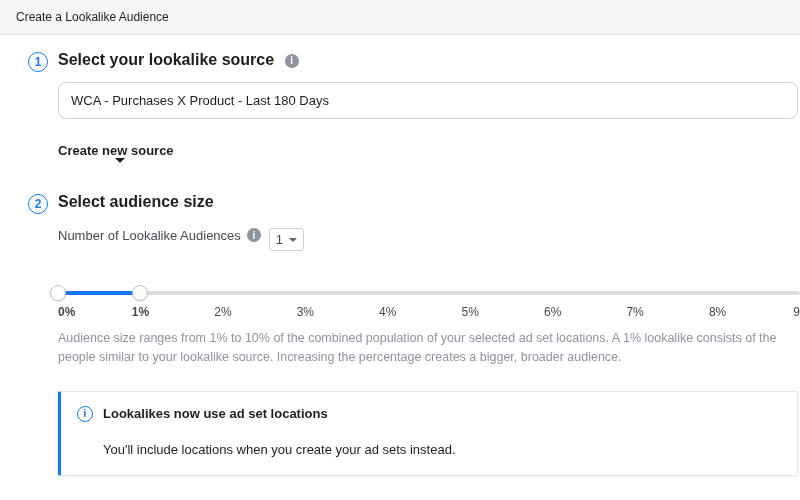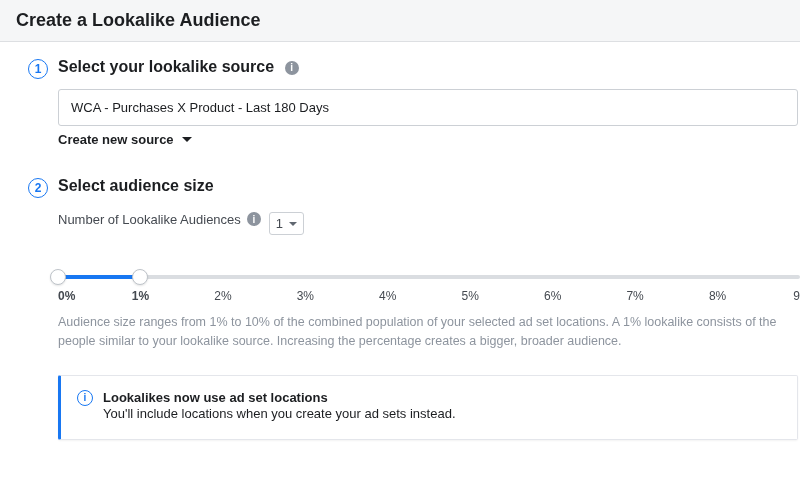--- a/index.html
+++ b/index.html
@@ -1,46 +1,46 @@
 <!DOCTYPE html>
 <html><head>
 <meta charset="utf-8">
 <style>
   * { box-sizing: border-box; margin: 0; padding: 0; }
   html, body { width: 800px; height: 500px; font-family: Helvetica, Arial, sans-serif; background: #fff; color: #1c1e21; overflow: hidden; }
   .header { background: #f5f6f7; border-bottom: 1px solid #dddfe2; padding: 10px 16px; }
-  .header h1 { font-size: 18px; font-weight: 700; }
+  .header h1 { font-size: 12px; font-weight: 400; }
   .content { padding: 16px 0 0 28px; }
   .step { display: flex; align-items: flex-start; margin-bottom: 10px; }
   .step-num { width: 20px; height: 20px; border: 1.5px solid #1877f2; border-radius: 50%; color: #1877f2; font-size: 12px; font-weight: 600; display: flex; align-items: center; justify-content: center; margin-right: 10px; flex-shrink: 0; margin-top: 1px; }
   .step-title { font-size: 16px; font-weight: 700; text-align: center; }
   .info-icon { display: inline-flex; width: 14px; height: 14px; border-radius: 50%; background: #8d949e; color: #fff; font-size: 10px; font-weight: 700; align-items: center; justify-content: center; margin-left: 6px; vertical-align: middle; cursor: default; }
   .sub { margin-left: 30px; }
-  .source-input { margin-top: 10px; border: 1px solid #ccd0d5; border-radius: 3px; padding: 10px 12px; width: 740px; font-size: 13px; color: #1c1e21; background: #fff; cursor: text; }
-  .create-new { margin-top: 4px; font-size: 13px; font-weight: 600; color: #1c1e21; display: inline-flex; align-items: center; cursor: pointer; padding: 2px 0; }
+  .source-input { margin-top: 10px; border: 1px solid #ccd0d5; border-radius: 8px; padding: 10px 12px; width: 740px; font-size: 13px; color: #1c1e21; background: #fff; cursor: text; }
+  .create-new { margin-top: 22px; font-size: 13px; font-weight: 600; color: #1c1e21; display: inline-flex; align-items: center; cursor: pointer; padding: 2px 0; flex-direction: column; }
   .caret-down { margin-left: 8px; width: 0; height: 0; border-left: 5px solid transparent; border-right: 5px solid transparent; border-top: 5px solid #1c1e21; }
   .section2 { margin-top: 28px; }
   .numla-row { margin-top: 14px; display: flex; align-items: flex-start; font-size: 13px; color: #444950; }
   .select-box { margin-left: 8px; border: 1px solid #ccd0d5; border-radius: 3px; padding: 3px 6px; display: inline-flex; align-items: center; font-size: 13px; cursor: pointer; background: #fff; }
   .select-box .caret-down { border-top-color: #606770; margin-left: 6px; border-left-width: 4px; border-right-width: 4px; border-top-width: 4px; }
   .slider-wrap { margin-top: 40px; width: 742px; position: relative; }
   .track { position: relative; height: 4px; background: #dadde1; border-radius: 2px; }
   .fill { position: absolute; height: 4px; background: #1877f2; border-radius: 2px; top: 0; }
   .handle { position: absolute; width: 16px; height: 16px; background: #fff; border: 1px solid #bec3c9; border-radius: 50%; top: -6px; transform: translateX(-50%); box-shadow: 0 1px 2px rgba(0,0,0,0.1); cursor: grab; }
   .ticks { position: relative; margin-top: 10px; height: 16px; }
   .tick { position: absolute; font-size: 12px; color: #444950; transform: translateX(-50%); }
   .tick.first { font-weight: 700; transform: translateX(0); }
   .tick.second { font-weight: 700; }
   .tick.last { transform: translateX(-100%); }
   .helper { margin-top: 8px; font-size: 12.5px; color: #8d949e; line-height: 1.5; width: 748px; }
   .notice { margin-top: 24px; border: 1px solid #e4e6eb; border-left: 3px solid #1877f2; border-radius: 2px; padding: 14px 16px 18px 16px; width: 740px; box-shadow: 0 1px 2px rgba(0,0,0,0.05); }
   .notice-head { display: flex; align-items: center; }
   .notice-icon { width: 16px; height: 16px; border: 1.5px solid #1877f2; border-radius: 50%; color: #1877f2; font-size: 10px; font-weight: 700; display: flex; align-items: center; justify-content: center; margin-right: 10px; flex-shrink: 0; }
   .notice-title { font-size: 13px; font-weight: 700; }
-  .notice-body { margin-top: 0; margin-left: 26px; font-size: 13px; color: #1c1e21; }
+  .notice-body { margin-top: 20px; margin-left: 26px; font-size: 13px; color: #1c1e21; }
 </style>
 </head>
 <body>
 
 <div class="header">
   <h1>Create a Lookalike Audience</h1>
 </div>
 
 <div class="content">
 

